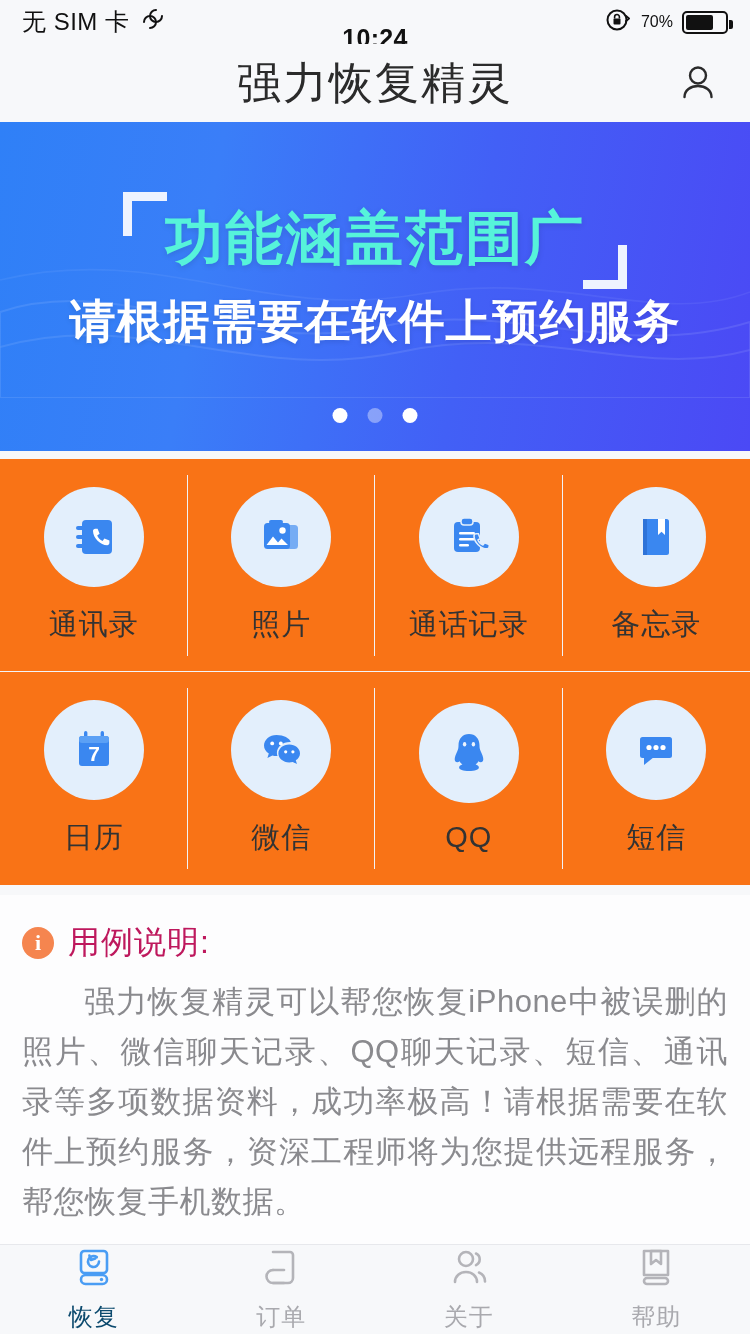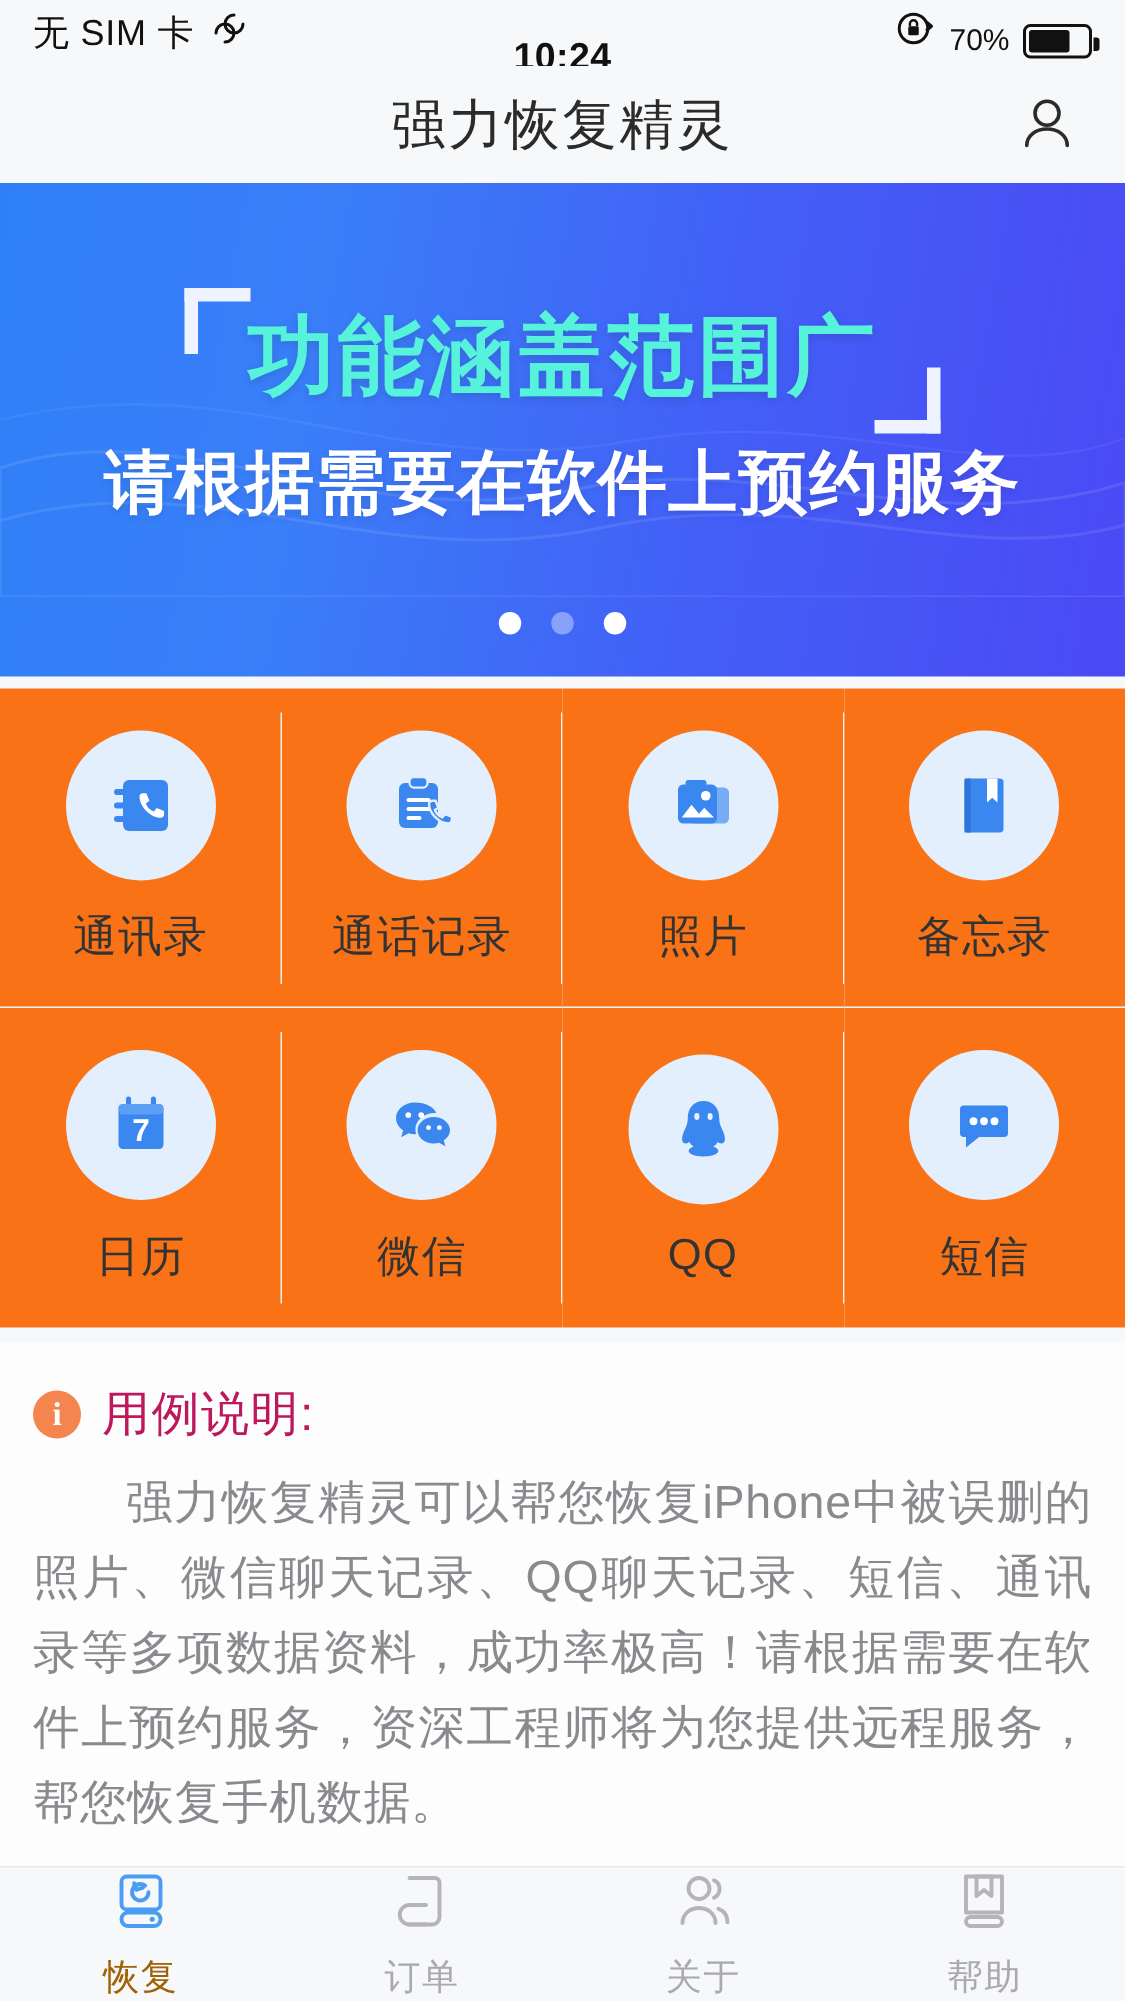--- a/index.html
+++ b/index.html
@@ -12,38 +12,38 @@
   }
 
   
   .statusbar{
     height:44px; width:750px; background:#f7f8fa;
     display:flex; align-items:center; justify-content:space-between;
     padding:17px 22px; color:#111;
   }
   .sb-left{display:flex;align-items:center;gap:10px;font-size:24px;font-weight:400;letter-spacing:.5px;}
   .sb-center{font-size:25px;font-weight:700;letter-spacing:.3px;position:absolute;left:50%;transform:translateX(-50%);top:24px;}
-  .sb-right{display:flex;align-items:flex-end;gap:9px;font-size:20px;}
+  .sb-right{display:flex;align-items:center;gap:9px;font-size:16px;}
   .battery{
     width:46px;height:23px;border:2.5px solid #111;border-radius:5px;
     position:relative;padding:2px;
   }
   .battery::after{
     content:"";position:absolute;right:-7px;top:7px;width:4px;height:9px;
     background:#111;border-radius:0 2px 2px 0;
   }
   .battery > i{display:block;height:100%;width:70%;background:#111;border-radius:2px;}
 
   
   .navbar{
     height:78px;width:750px;background:#f7f8fa;
     display:flex;align-items:center;justify-content:center;
     position:relative;
   }
-  .nav-title{font-size:36px;color:#2b2b2b;letter-spacing:2px;font-weight:400;}
+  .nav-title{font-size:44px;color:#2b2b2b;letter-spacing:2px;font-weight:400;}
   .nav-user{position:absolute;right:30px;top:50%;transform:translateY(-50%);
     width:44px;height:44px;display:flex;align-items:center;justify-content:center;cursor:pointer;}
 
   
   .banner{
     width:750px;height:329px;position:relative;overflow:hidden;
     background:linear-gradient(100deg,#2f80f7 0%,#3a7ef8 28%,#4260f6 62%,#4b49f5 100%);
   }
   .banner .wave{position:absolute;inset:0;opacity:.25;}
   .banner-inner{
@@ -116,21 +116,21 @@
   .contact-text{font-size:32px;color:#3a3a3a;letter-spacing:.5px;white-space:nowrap;}
   .contact-right{display:flex;align-items:center;gap:12px;color:#a6a6aa;font-size:28px;}
 
   
   .tabbar{
     position:absolute;left:0;bottom:0;width:750px;height:90px;background:#f7f8fa;
     border-top:1px solid #e7e8ec;display:grid;grid-template-columns:repeat(4,1fr);
   }
   .tab{display:flex;flex-direction:column;align-items:center;justify-content:center;gap:7px;cursor:pointer;}
   .tab-label{font-size:24px;color:#a9a9ae;letter-spacing:1px;}
-  .tab.active .tab-label{color:#a16207;}
+  .tab.active .tab-label{color:#0c4a6e;}
 </style>
 </head>
 <body>
 
 <div class="statusbar">
   <div class="sb-left">
     <span>无 SIM 卡</span>
     <span>
       <svg width="26" height="26" viewBox="0 0 26 26">
         <path d="M4 16c0-3.3 2.7-6 6-6s6 2.7 6 6-2.7 6-6 6" fill="none" stroke="#111" stroke-width="2" stroke-linecap="round"></path>
@@ -197,42 +197,42 @@
         <rect x="8" y="33" width="9" height="4" rx="2" fill="#3a87f0"></rect>
         <path d="M25 20c0-1.2 1-2.2 2.2-2.2h2.4l2 5-2.4 1.8c1 2.6 2.8 4.4 5.4 5.4l1.8-2.4 5 2v2.4c0 1.2-1 2.2-2.2 2.2C32.5 34.2 25 27 25 20z" fill="#ffffff"></path>
       </svg>
     </span>
     <span class="grid-label">通讯录</span>
   </div>
 
   <div class="grid-cell">
     <span class="ic-circle">
       <svg width="52" height="52" viewBox="0 0 52 52">
+        <rect x="17" y="14" width="26" height="24" rx="3.5" fill="#3a87f0" opacity=".65"></rect>
+        <rect x="9" y="12" width="26" height="26" rx="3.5" fill="#3a87f0"></rect>
+        <rect x="14" y="9" width="14" height="4" rx="2" fill="#3a87f0"></rect>
+        <circle cx="27.5" cy="19.5" r="3.2" fill="#ffffff"></circle>
+        <path d="M11.5 34l6.5-8.5 5 6 3.5-4 6.5 6.5z" fill="#ffffff"></path>
+      </svg>
+    </span>
+    <span class="grid-label">照片</span>
+  </div>
+
+  <div class="grid-cell">
+    <span class="ic-circle">
+      <svg width="52" height="52" viewBox="0 0 52 52">
         <rect x="11" y="11" width="26" height="30" rx="4" fill="#3a87f0"></rect>
         <rect x="18" y="7" width="12" height="7" rx="3" fill="#3a87f0" stroke="#e3effc" stroke-width="1.5"></rect>
         <rect x="16" y="21" width="16" height="2.6" rx="1.3" fill="#ffffff"></rect>
         <rect x="16" y="27" width="16" height="2.6" rx="1.3" fill="#ffffff"></rect>
         <rect x="16" y="33" width="10" height="2.6" rx="1.3" fill="#ffffff"></rect>
         <path d="M31 25c0-1.2 1-2.2 2.2-2.2h2.2l1.8 4.6-2.2 1.6c.9 2.4 2.6 4 5 4.9l1.6-2.2 4.6 1.8v2.2c0 1.2-1 2.2-2.2 2.2C37.8 37.9 31 31.2 31 25z" fill="#3a87f0" stroke="#e3effc" stroke-width="1.6"></path>
       </svg>
     </span>
     <span class="grid-label">通话记录</span>
-  </div>
-
-  <div class="grid-cell">
-    <span class="ic-circle">
-      <svg width="52" height="52" viewBox="0 0 52 52">
-        <rect x="17" y="14" width="26" height="24" rx="3.5" fill="#3a87f0" opacity=".65"></rect>
-        <rect x="9" y="12" width="26" height="26" rx="3.5" fill="#3a87f0"></rect>
-        <rect x="14" y="9" width="14" height="4" rx="2" fill="#3a87f0"></rect>
-        <circle cx="27.5" cy="19.5" r="3.2" fill="#ffffff"></circle>
-        <path d="M11.5 34l6.5-8.5 5 6 3.5-4 6.5 6.5z" fill="#ffffff"></path>
-      </svg>
-    </span>
-    <span class="grid-label">照片</span>
   </div>
 
   <div class="grid-cell">
     <span class="ic-circle">
       <svg width="52" height="52" viewBox="0 0 52 52">
         <rect x="13" y="8" width="26" height="36" rx="2.5" fill="#3a87f0"></rect>
         <rect x="13" y="8" width="4" height="36" fill="#2e73d8"></rect>
         <path d="M28 8h7v16l-3.5-3.2L28 24z" fill="#ffffff"></path>
       </svg>
     </span>

